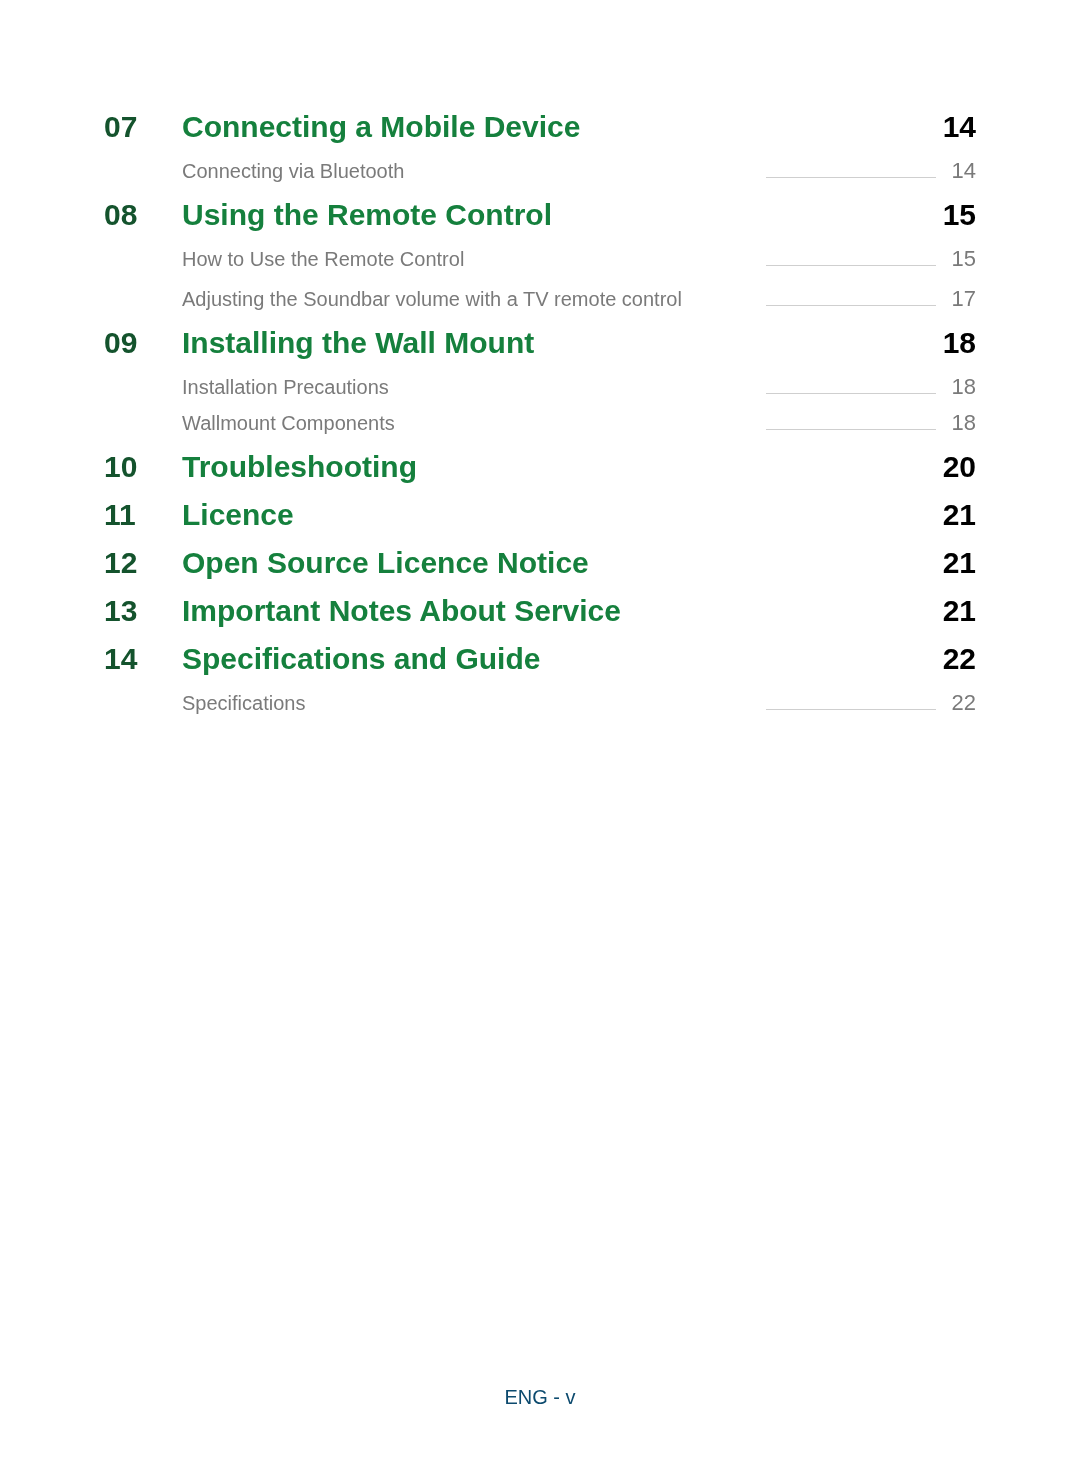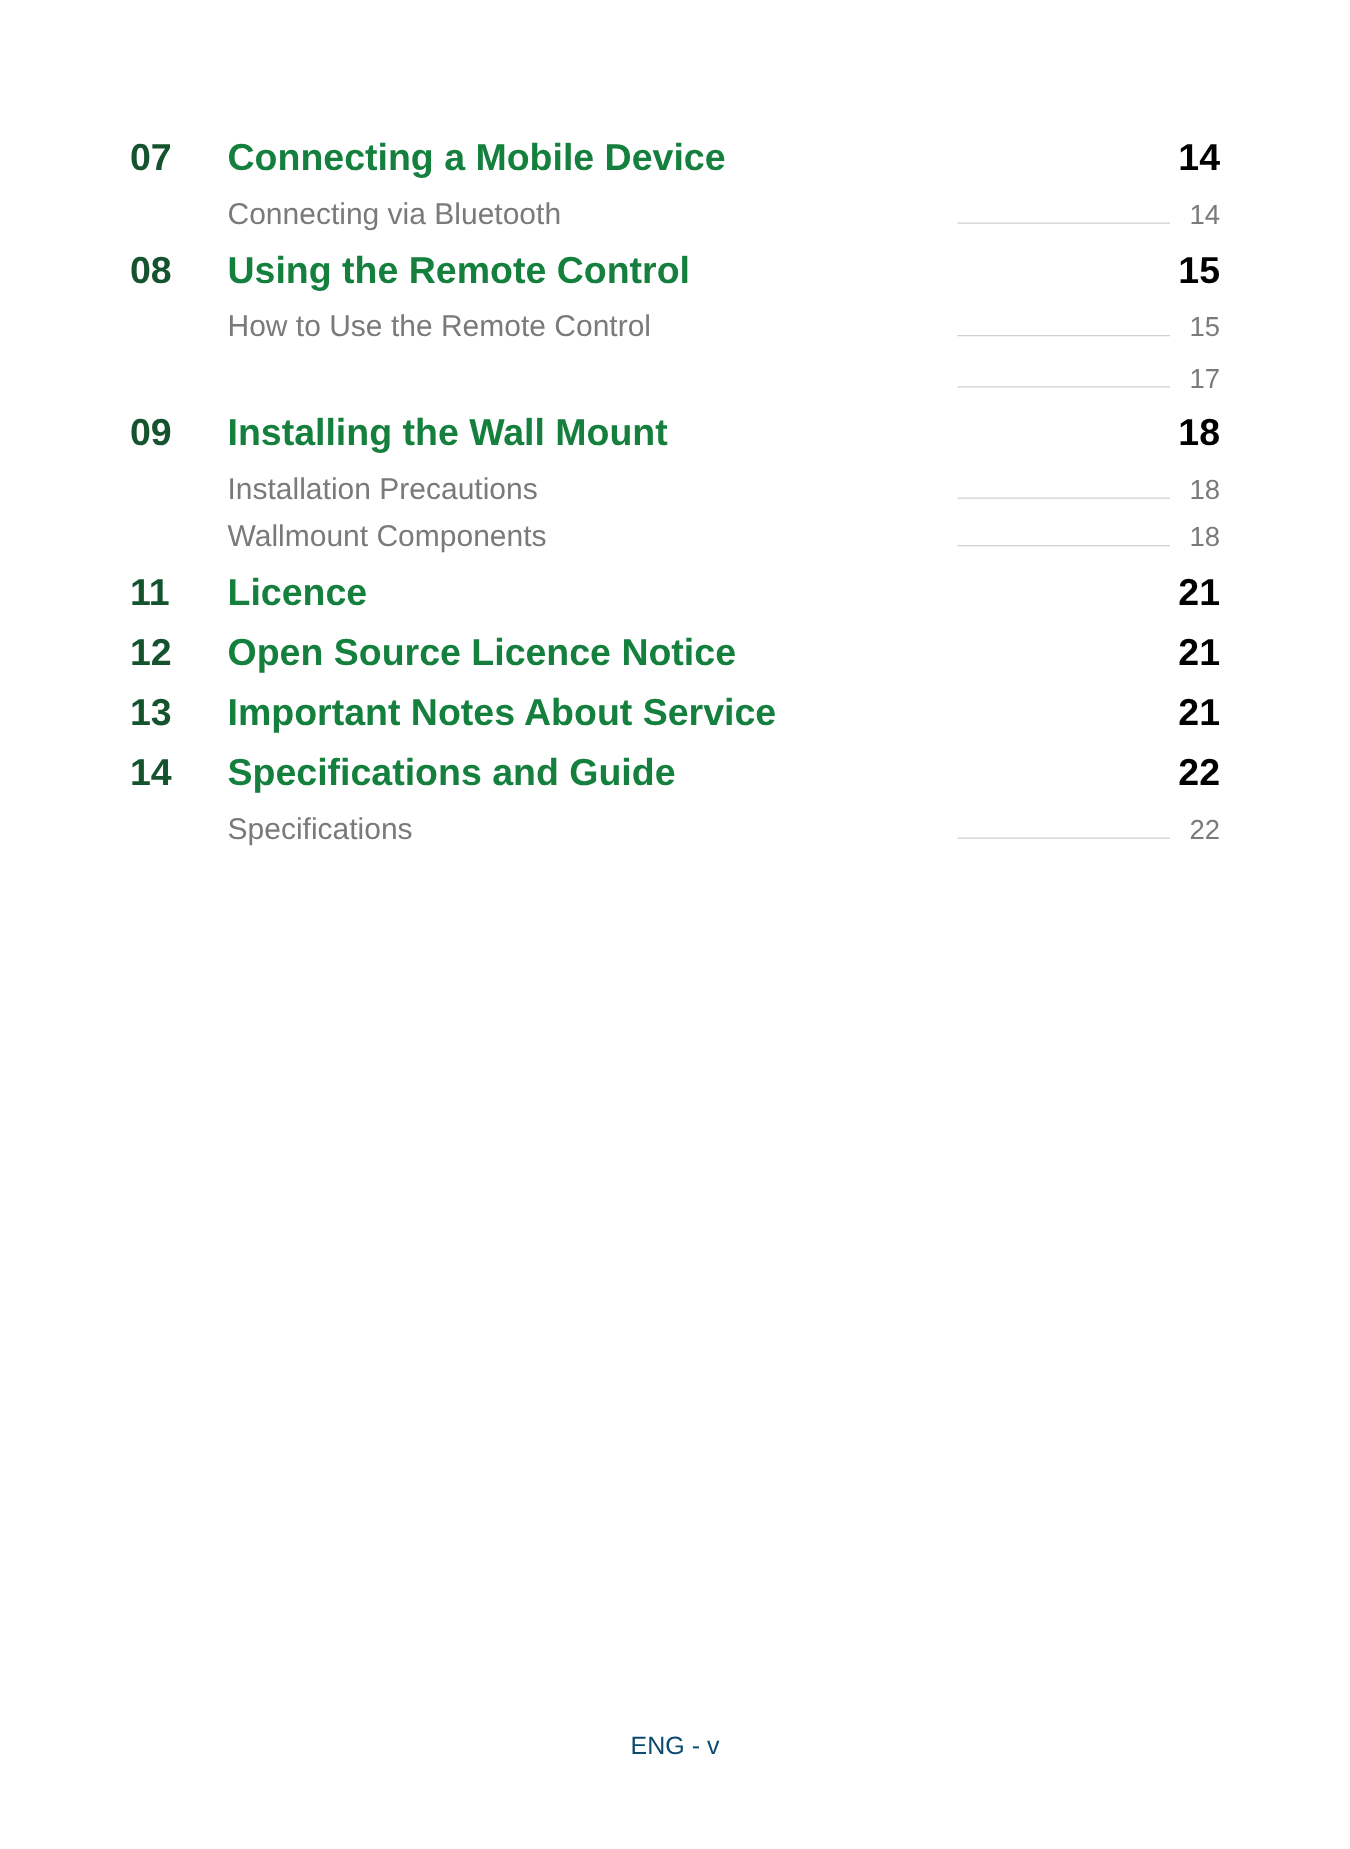--- a/index.html
+++ b/index.html
@@ -45,21 +45,21 @@
       text-align: right;
       min-width: 40px;
     }
     .subsection {
       display: flex;
       align-items: baseline;
       margin-bottom: 14px;
       padding-left: 78px;
     }
     .subsection-title {
-      font-size: 24px;
+      font-size: 20px;
       font-weight: 400;
       color: #7a7a7a;
       flex-shrink: 0;
     }
     .leader {
       flex-grow: 1;
       border-bottom: 1px solid #cfcfcf;
       margin: 0 12px 6px 12px;
       min-width: 40px;
       max-width: 170px;
@@ -118,20 +118,21 @@
       <div class="section-page">15</div>
     </div>
     <div class="subsection">
       <div class="subsection-title">How to Use the Remote Control</div>
       <div class="leader-wrap">
           <div class="leader"></div>
         </div>
       <div class="subsection-page">15</div>
     </div>
     <div class="subsection">
+      <div class="subsection-title">Adjusting the Soundbar volume with a TV remote control</div>
       <div class="leader-wrap">
           <div class="leader"></div>
         </div>
       <div class="subsection-page">17</div>
     </div>
   </div>
 
   <div class="section">
     <div class="section-header">
       <div class="section-number">09</div>
@@ -147,20 +148,27 @@
     </div>
     <div class="subsection">
       <div class="subsection-title">Wallmount Components</div>
       <div class="leader-wrap">
           <div class="leader"></div>
         </div>
       <div class="subsection-page">18</div>
     </div>
   </div>
 
+  <div class="section">
+    <div class="section-header">
+      <div class="section-number">10</div>
+      <div class="section-title">Troubleshooting</div>
+      <div class="section-page">20</div>
+    </div>
+  </div>
 
   <div class="section">
     <div class="section-header">
       <div class="section-number">11</div>
       <div class="section-title">Licence</div>
       <div class="section-page">21</div>
     </div>
   </div>
 
   <div class="section">

